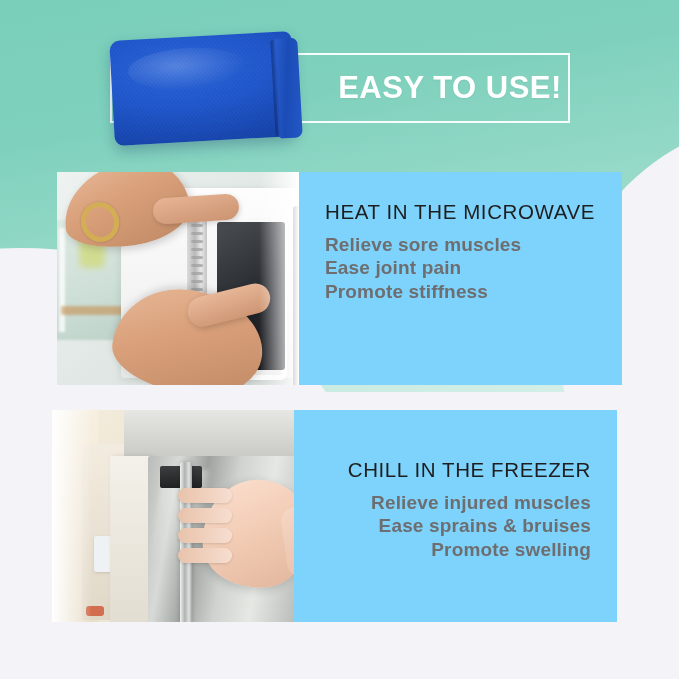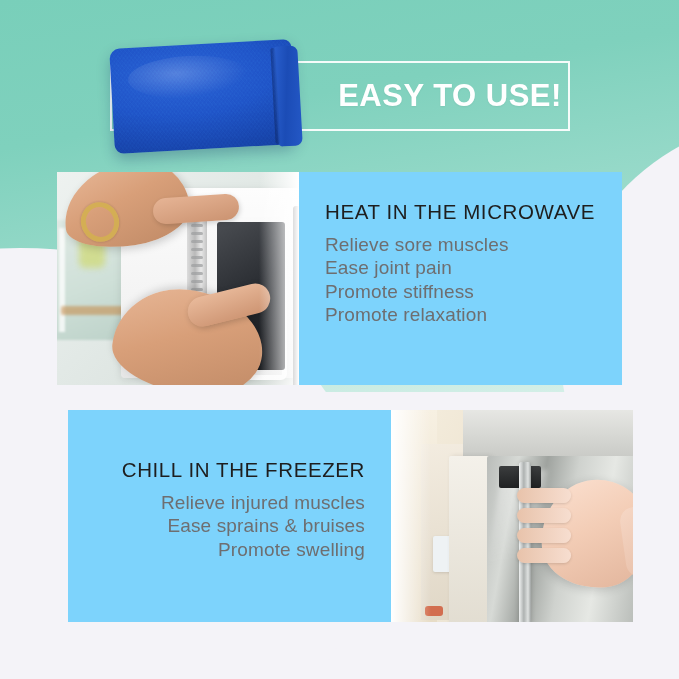--- a/index.html
+++ b/index.html
@@ -46,21 +46,21 @@
   }
   
   .teal-cut {
     position:absolute;
     left:0; top:392px;
     width:679px; height:40px;
     background:#f4f3f8;
   }
 
   
-  .hero { position:absolute; left:0; top:8px; width:679px; height:204px; }
+  .hero { position:absolute; left:0; top:0; width:679px; height:204px; }
 
   .hero-frame {
     position:absolute;
     left:110px; top:53px;
     width:460px; height:70px;
     border:2px solid rgba(255,255,255,.92);
   }
 
   .hero-title {
     position:absolute;
@@ -124,21 +124,21 @@
   }
 
   
   .card {
     position:absolute;
     background:#7dd3fc;
     overflow:hidden;
     display:flex;
   }
   .card-top    { left:57px;  top:172px; width:565px; height:213px; }
-  .card-bottom { left:68px;  top:410px; width:565px; height:212px; flex-direction:row; }
+  .card-bottom { left:52px;  top:410px; width:565px; height:212px; flex-direction:column; }
 
   .card-photo { position:relative; width:242px; height:100%; overflow:hidden; flex:0 0 242px; }
   .card-text  { flex:1 1 auto; position:relative; }
 
   .txt-inner { position:absolute; inset:0; padding:28px 26px; }
   .txt-left  { text-align:left; }
   .txt-right { text-align:right; }
 
   .card-heading {
     color:#1e1e1e;
@@ -146,21 +146,21 @@
     font-weight:400;
     letter-spacing:.6px;
     line-height:1.2;
     margin-bottom:8px;
     white-space:nowrap;
   }
   .bullets { list-style:none; }
   .bullets li {
     color:#6e6e70;
     font-size:19px;
-    font-weight:400;
+    font-weight:700;
     line-height:1.24;
     letter-spacing:.15px;
     white-space:nowrap;
   }
 
   
   .ph-mw { position:absolute; inset:0; background:linear-gradient(135deg,#eef2f0 0%,#e2e9e6 45%,#d6ddd9 100%); }
   .mw-window {
     position:absolute; left:-6px; top:48px; width:118px; height:120px;
     background:linear-gradient(160deg,#dfe9e4 0%,#cfe0d8 50%,#b9cfc6 100%);
@@ -385,21 +385,20 @@
       <div class="photo-fade-r"></div>
     </div>
 
     <div class="card-text">
       <div class="txt-inner txt-left">
         <div class="card-heading">HEAT IN THE MICROWAVE</div>
         <ul class="bullets">
           <li>Relieve sore muscles</li>
           <li>Ease joint pain</li>
           <li>Promote stiffness</li>
-          <li>Promote relaxation</li>
         </ul>
       </div>
     </div>
   </div>
 
   <div class="card card-bottom">
 
     <div class="card-text">
       <div class="txt-inner txt-right" style="padding-top:48px">
         <div class="card-heading">CHILL IN THE FREEZER</div>

